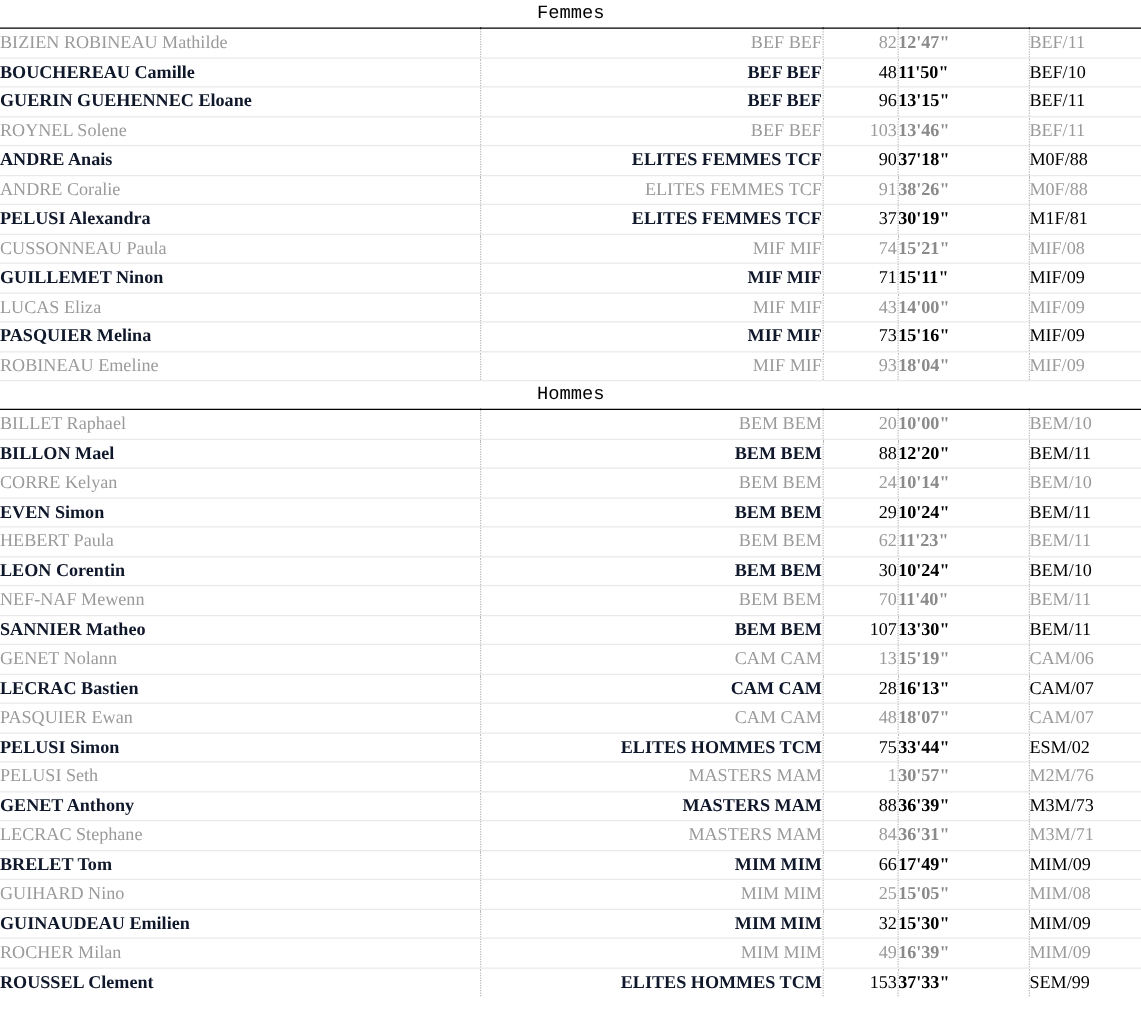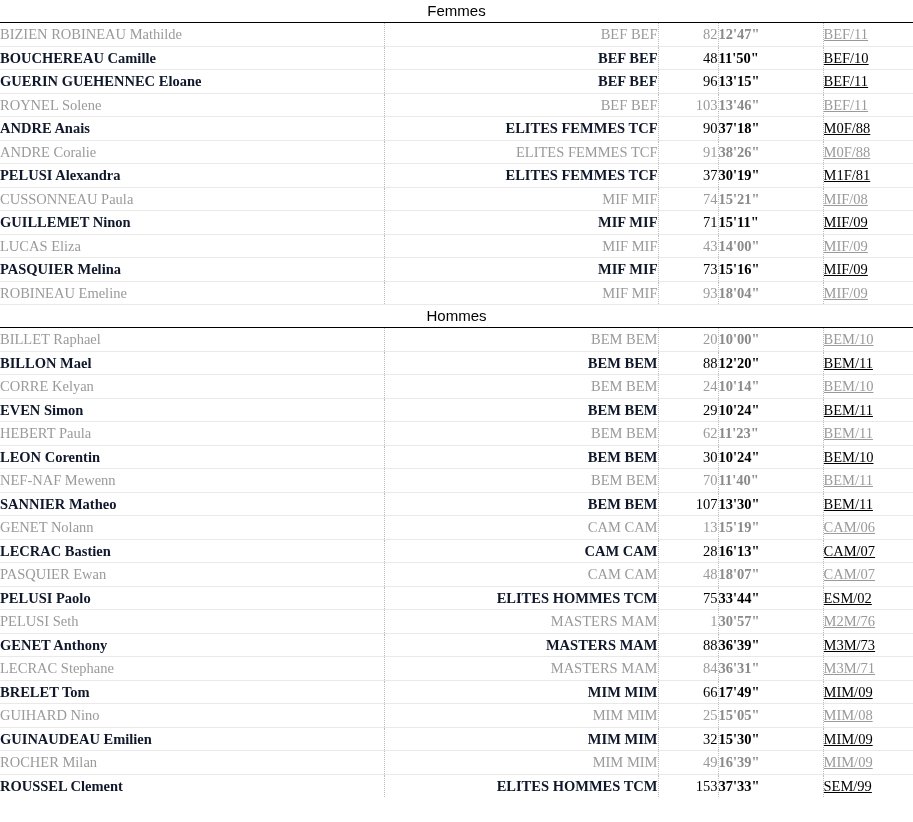--- a/index.html
+++ b/index.html
@@ -18,21 +18,21 @@
     width: 913px;
     border-collapse: collapse;
     table-layout: fixed;
   }
   table.results td {
     padding: 0;
     vertical-align: middle;
   }
   tr.section-row td {
     text-align: center;
-    font-family: Liberation Sans, sans-serif;
+    font-family: Liberation Mono, monospace;
     font-size: 15px;
     height: 22px;
     line-height: 22px;
     border-bottom: 1px solid #000000;
     color: #000000;
   }
   tr.data-row td {
     height: 22.5px;
     line-height: 22.5px;
     font-size: 14.5px;
@@ -67,21 +67,20 @@
   td.time {
     border-left: 1px dotted #bbbbbb;
     padding-left: 10px;
     text-align: left;
     font-weight: bold;
   }
   td.code {
     border-left: 1px dotted #bbbbbb;
     padding-left: 10px;
     text-align: left;
-    text-decoration: underline;
   }
   
   tr.strong td.name,
   tr.strong td.cat { font-weight: bold; color: #0f172a; }
   tr.strong td.num { color: #000000; }
   tr.strong td.code { color: #000000; }
 
   tr.faded td.name,
   tr.faded td.cat,
   tr.faded td.num,
@@ -261,21 +260,21 @@
         <td class="code">CAM/07</td>
       </tr>
       <tr class="data-row faded">
         <td class="name">PASQUIER Ewan</td>
         <td class="cat">CAM CAM</td>
         <td class="num">48</td>
         <td class="time">18'07"</td>
         <td class="code">CAM/07</td>
       </tr>
       <tr class="data-row strong">
-        <td class="name">PELUSI Paolo</td>
+        <td class="name">PELUSI Simon</td>
         <td class="cat">ELITES HOMMES TCM</td>
         <td class="num">75</td>
         <td class="time">33'44"</td>
         <td class="code">ESM/02</td>
       </tr>
       <tr class="data-row faded">
         <td class="name">PELUSI Seth</td>
         <td class="cat">MASTERS MAM</td>
         <td class="num">1</td>
         <td class="time">30'57"</td>

